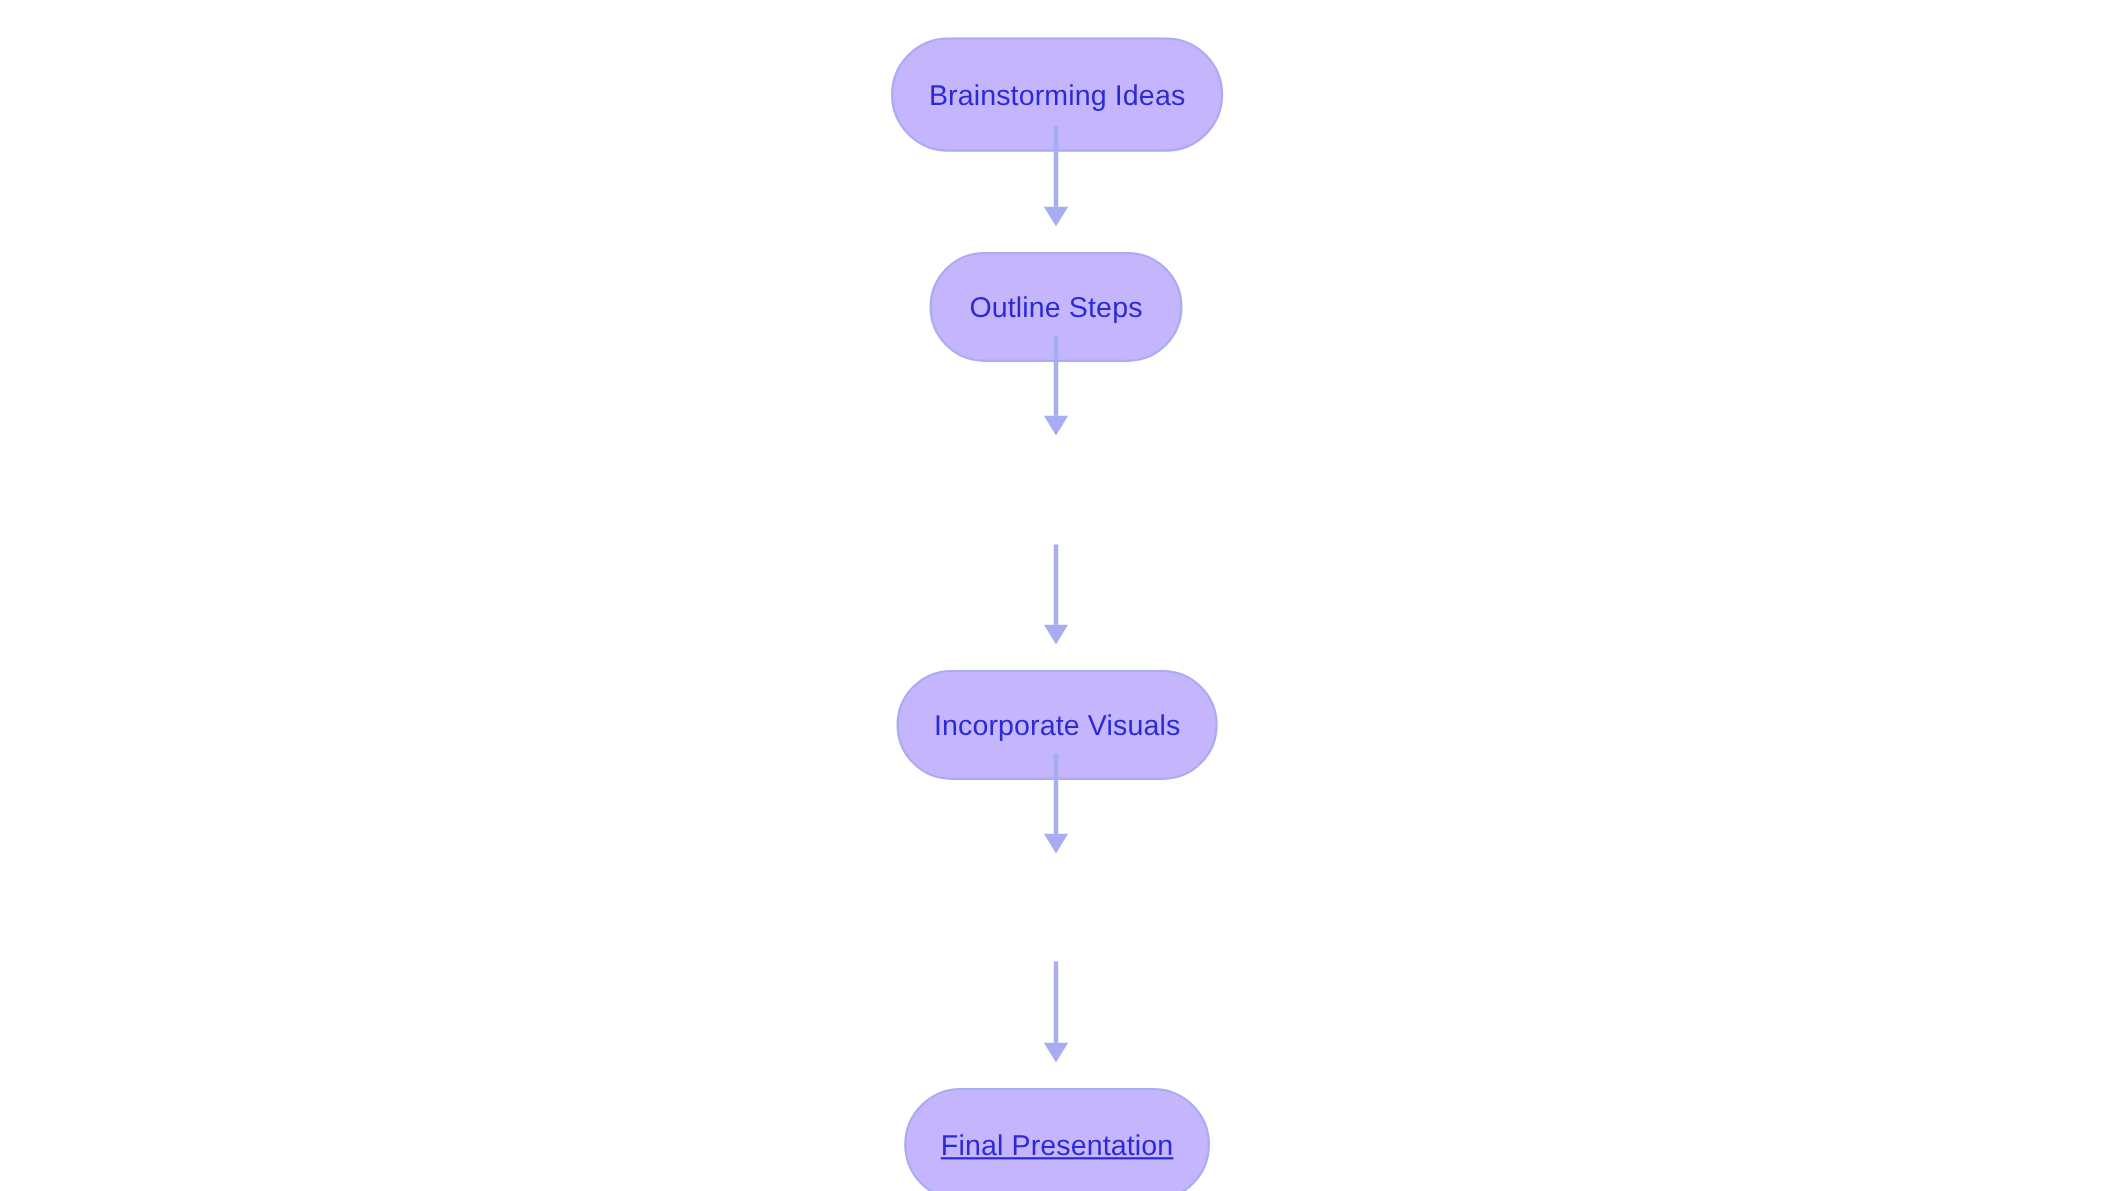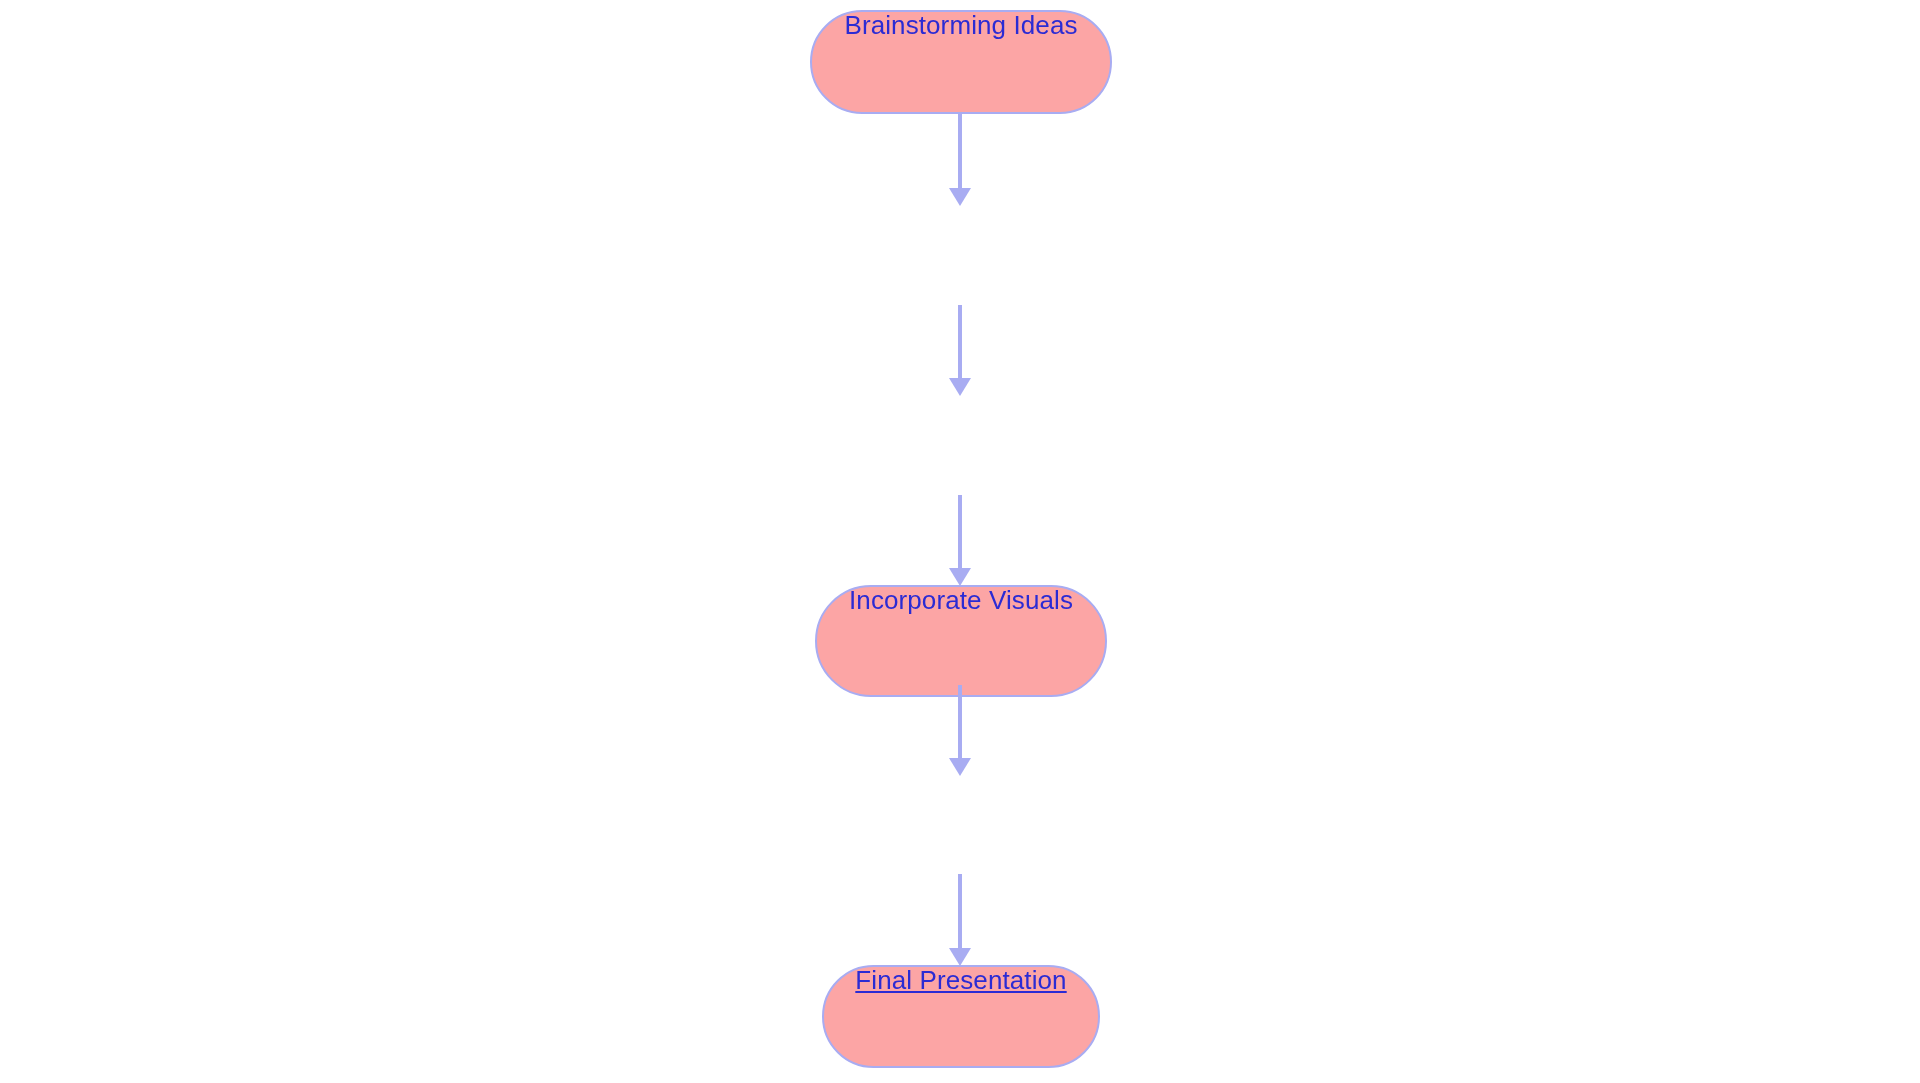--- a/index.html
+++ b/index.html
@@ -28,43 +28,45 @@
     top: 0;
     width: 1920px;
     height: 1083px;
   }
 
   
   .flow-node {
     position: absolute;
     box-sizing: border-box;
     display: flex;
+    align-items: center;
     justify-content: center;
-    background: #fca5a5;
+    background: #c4b5fd;
     border: 2px solid #a8acf2;
     border-radius: 999px;
     color: #2b2bd4;
     font-size: 26px;
     line-height: 1;
     letter-spacing: 0.1px;
     white-space: nowrap;
     font-family: "Liberation Sans", "DejaVu Sans", sans-serif;
+    margin-top: 24px;
   }
   .flow-node .node-label {
     display: block;
     color: #2b2bd4;
     font-size: 26px;
     white-space: nowrap;
   }
 
   
   .node-1 { left: 810px; top: 10px;  width: 302px; height: 104px; }
   .node-2 { left: 845px; top: 205px; width: 230px; height: 100px; }
   .node-3 { left: 868px; top: 395px; width: 186px; height: 100px; }
-  .node-4 { left: 815px; top: 585px; width: 292px; height: 112px; }
+  .node-4 { left: 815px; top: 585px; width: 292px; height: 100px; }
   .node-5 { left: 822px; top: 775px; width: 278px; height: 99px;  }
   .node-6 { left: 822px; top: 965px; width: 278px; height: 103px; text-decoration: underline; }
 
   
   .flow-edge {
     position: absolute;
     width: 40px;
   }
   .flow-edge .edge-line {
     position: absolute;
@@ -103,20 +105,23 @@
 
     <div class="flow-node node-1">
       <span class="node-label">Brainstorming Ideas</span>
     </div>
 
     <div class="flow-edge edge-1">
       <div class="edge-line"></div>
       <div class="edge-head"></div>
     </div>
 
+    <div class="flow-node node-2">
+      <span class="node-label">Outline Steps</span>
+    </div>
 
     <div class="flow-edge edge-2">
       <div class="edge-line"></div>
       <div class="edge-head"></div>
     </div>
 
 
     <div class="flow-edge edge-3">
       <div class="edge-line"></div>
       <div class="edge-head"></div>

